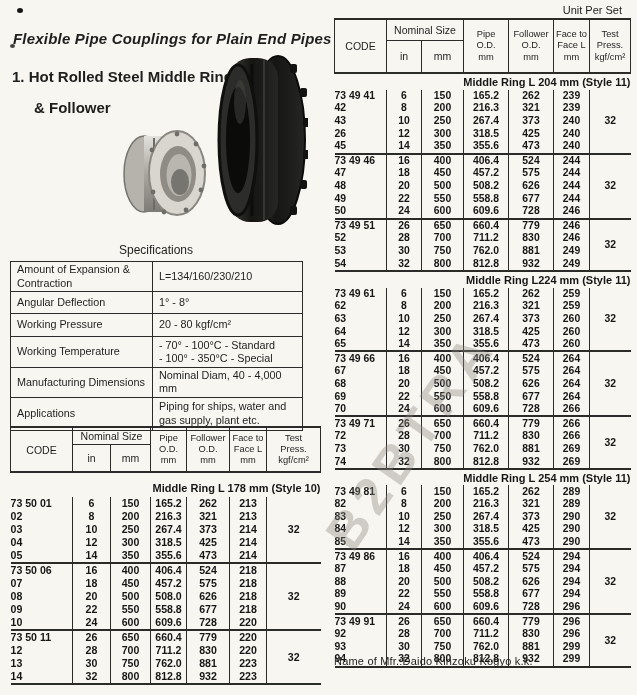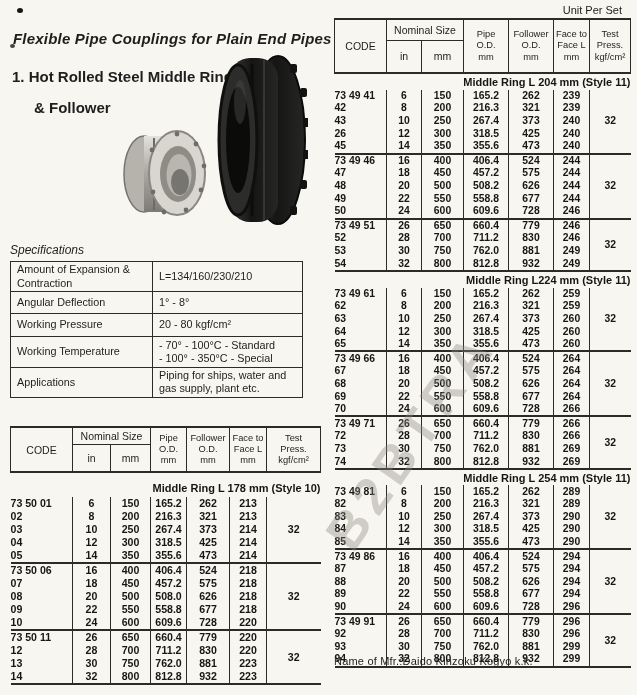--- a/index.html
+++ b/index.html
@@ -19,21 +19,21 @@
   .right-col{left:332px;width:300px;}
 
   
   .doc-title{position:absolute;left:5px;top:30px;font-size:15px;font-weight:bold;font-style:italic;letter-spacing:.2px;white-space:nowrap;}
   .heading-1{position:absolute;left:4px;top:68px;font-size:15px;font-weight:bold;white-space:nowrap;}
   .heading-2{position:absolute;left:26px;top:99px;font-size:15px;font-weight:bold;white-space:nowrap;}
   .photo{position:absolute;}
   .photo-small{left:112px;top:126px;}
   .photo-large{left:208px;top:52px;}
 
-  .spec-title{position:absolute;left:2px;top:243px;width:292px;text-align:left;font-size:12px;font-style:italic;}
+  .spec-title{position:absolute;left:2px;top:243px;width:292px;text-align:center;font-size:12px;}
   .spec-table{position:absolute;left:2px;top:261px;width:292px;border-collapse:collapse;table-layout:fixed;}
   .spec-table td{border:1.5px solid var(--line);font-size:10.8px;padding:1px 4px 1px 6px;vertical-align:middle;line-height:1.25;}
   .spec-table tr:nth-child(1){height:30px;}
   .spec-table tr:nth-child(2){height:22px;}
   .spec-table tr:nth-child(3){height:23px;}
   .spec-table tr:nth-child(4){height:31px;}
   .spec-table tr:nth-child(5){height:23px;}
   .spec-table tr:nth-child(6){height:33px;}
   .spec-value{white-space:pre-line;}
 
@@ -168,20 +168,24 @@
     <tr>
       <td>Working Pressure</td>
       <td class="spec-value">20 - 80 kgf/cm²</td>
     </tr>
     <tr>
       <td>Working Temperature</td>
       <td class="spec-value">- 70° - 100°C - Standard
 - 100° - 350°C - Special</td>
     </tr>
     <tr>
+      <td>Manufacturing Dimensions</td>
+      <td class="spec-value">Nominal Diam, 40 - 4,000 mm</td>
+    </tr>
+    <tr>
       <td>Applications</td>
       <td class="spec-value">Piping for ships, water and gas supply, plant etc.</td>
     </tr>
   </tbody>
     </table>
 
   <table class="data-table left-data-table lt">
     <colgroup>
       <col style="width:62px">
         <col style="width:38px">

